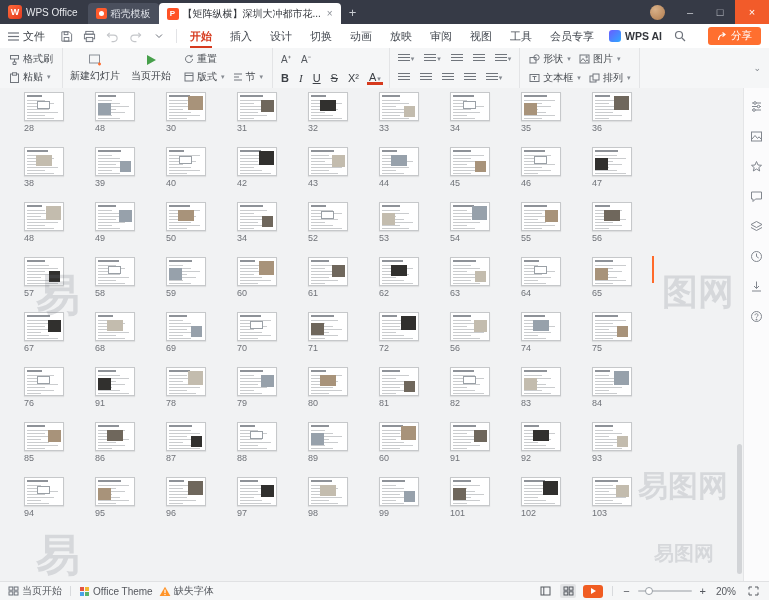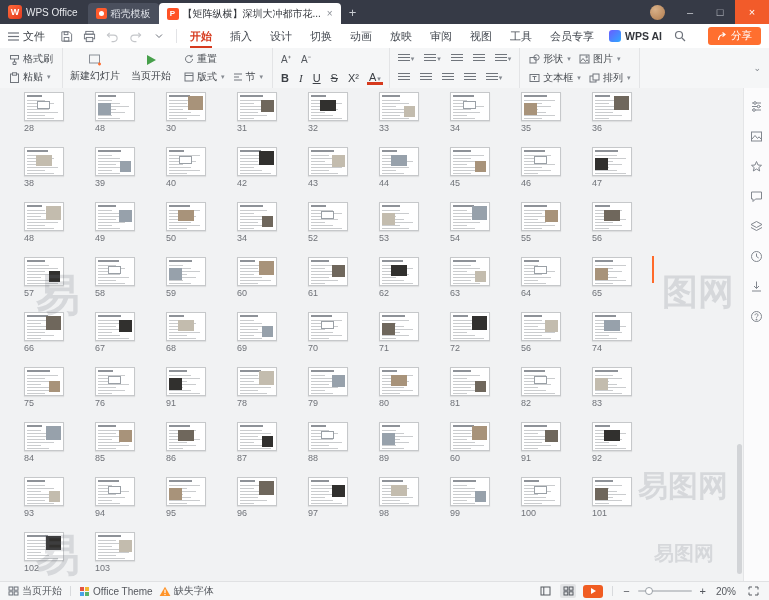--- a/index.html
+++ b/index.html
@@ -945,576 +945,544 @@
               <i class="ln" style="width: 92%;"></i>
               <i class="ln" style="width: 53%;"></i>
             </div>
             <b class="im v5" style="background: rgb(168, 147, 122);"></b>
           </div>
           <div class="num">65</div>
         </div>
         <div class="cell">
           <div class="thumb">
             <div class="tc">
-              <i class="ln t" style="width: 61%;"></i>
+              <i class="ln t" style="width: 69%;"></i>
+              <i class="ln" style="width: 66%;"></i>
+              <i class="ln" style="width: 92%;"></i>
+              <i class="ln" style="width: 53%;"></i>
+              <i class="ln" style="width: 79%;"></i>
+              <i class="ln" style="width: 40%;"></i>
+              <i class="ln" style="width: 66%;"></i>
+              <i class="ln" style="width: 92%;"></i>
+            </div>
+            <b class="im v1" style="background: rgb(49, 48, 46);"></b>
+          </div>
+          <div class="num">67</div>
+        </div>
+        <div class="cell">
+          <div class="thumb">
+            <div class="tc">
+              <i class="ln t" style="width: 45%;"></i>
+              <i class="ln" style="width: 53%;"></i>
+              <i class="ln" style="width: 79%;"></i>
+              <i class="ln" style="width: 40%;"></i>
+              <i class="ln" style="width: 66%;"></i>
+              <i class="ln" style="width: 92%;"></i>
+              <i class="ln" style="width: 53%;"></i>
+              <i class="ln" style="width: 79%;"></i>
+            </div>
+            <b class="im v2" style="background: rgb(195, 188, 174);"></b>
+          </div>
+          <div class="num">68</div>
+        </div>
+        <div class="cell">
+          <div class="thumb">
+            <div class="tc">
+              <i class="ln t" style="width: 53%;"></i>
+              <i class="ln" style="width: 40%;"></i>
+              <i class="ln" style="width: 66%;"></i>
+              <i class="ln" style="width: 92%;"></i>
+              <i class="ln" style="width: 53%;"></i>
+              <i class="ln" style="width: 79%;"></i>
+              <i class="ln" style="width: 40%;"></i>
+              <i class="ln" style="width: 66%;"></i>
+            </div>
+            <b class="im v3" style="background: rgb(151, 161, 171);"></b>
+          </div>
+          <div class="num">69</div>
+        </div>
+        <div class="cell">
+          <div class="thumb">
+            <div class="tc">
+              <i class="ln t" style="width: 61%;"></i>
+              <i class="ln" style="width: 92%;"></i>
+              <i class="ln" style="width: 53%;"></i>
+              <i class="ln" style="width: 79%;"></i>
+              <i class="ln" style="width: 40%;"></i>
+              <i class="ln" style="width: 66%;"></i>
+              <i class="ln" style="width: 92%;"></i>
+              <i class="ln" style="width: 53%;"></i>
+            </div>
+            <b class="im v4"></b>
+          </div>
+          <div class="num">70</div>
+        </div>
+        <div class="cell">
+          <div class="thumb">
+            <div class="tc">
+              <i class="ln t" style="width: 69%;"></i>
+              <i class="ln" style="width: 79%;"></i>
+              <i class="ln" style="width: 40%;"></i>
+              <i class="ln" style="width: 66%;"></i>
+              <i class="ln" style="width: 92%;"></i>
+              <i class="ln" style="width: 53%;"></i>
+              <i class="ln" style="width: 79%;"></i>
+              <i class="ln" style="width: 40%;"></i>
+            </div>
+            <b class="im v5" style="background: rgb(111, 103, 92);"></b>
+          </div>
+          <div class="num">71</div>
+        </div>
+        <div class="cell">
+          <div class="thumb">
+            <div class="tc">
+              <i class="ln t" style="width: 45%;"></i>
+              <i class="ln" style="width: 66%;"></i>
+              <i class="ln" style="width: 92%;"></i>
+              <i class="ln" style="width: 53%;"></i>
+              <i class="ln" style="width: 79%;"></i>
+              <i class="ln" style="width: 40%;"></i>
+              <i class="ln" style="width: 66%;"></i>
+              <i class="ln" style="width: 92%;"></i>
+            </div>
+            <b class="im v0" style="background: rgb(49, 48, 46);"></b>
+          </div>
+          <div class="num">72</div>
+        </div>
+        <div class="cell">
+          <div class="thumb">
+            <div class="tc">
+              <i class="ln t" style="width: 53%;"></i>
+              <i class="ln" style="width: 53%;"></i>
+              <i class="ln" style="width: 79%;"></i>
+              <i class="ln" style="width: 40%;"></i>
+              <i class="ln" style="width: 66%;"></i>
+              <i class="ln" style="width: 92%;"></i>
+              <i class="ln" style="width: 53%;"></i>
+              <i class="ln" style="width: 79%;"></i>
+            </div>
+            <b class="im v1" style="background: rgb(195, 188, 174);"></b>
+          </div>
+          <div class="num">56</div>
+        </div>
+        <div class="cell">
+          <div class="thumb">
+            <div class="tc">
+              <i class="ln t" style="width: 61%;"></i>
+              <i class="ln" style="width: 40%;"></i>
+              <i class="ln" style="width: 66%;"></i>
+              <i class="ln" style="width: 92%;"></i>
+              <i class="ln" style="width: 53%;"></i>
+              <i class="ln" style="width: 79%;"></i>
+              <i class="ln" style="width: 40%;"></i>
+              <i class="ln" style="width: 66%;"></i>
+            </div>
+            <b class="im v2" style="background: rgb(151, 161, 171);"></b>
+          </div>
+          <div class="num">74</div>
+        </div>
+        <div class="cell">
+          <div class="thumb">
+            <div class="tc">
+              <i class="ln t" style="width: 69%;"></i>
+              <i class="ln" style="width: 92%;"></i>
+              <i class="ln" style="width: 53%;"></i>
+              <i class="ln" style="width: 79%;"></i>
+              <i class="ln" style="width: 40%;"></i>
+              <i class="ln" style="width: 66%;"></i>
+              <i class="ln" style="width: 92%;"></i>
+              <i class="ln" style="width: 53%;"></i>
+            </div>
+            <b class="im v3" style="background: rgb(168, 147, 122);"></b>
+          </div>
+          <div class="num">75</div>
+        </div>
+        <div class="cell">
+          <div class="thumb">
+            <div class="tc">
+              <i class="ln t" style="width: 45%;"></i>
+              <i class="ln" style="width: 79%;"></i>
+              <i class="ln" style="width: 40%;"></i>
+              <i class="ln" style="width: 66%;"></i>
+              <i class="ln" style="width: 92%;"></i>
+              <i class="ln" style="width: 53%;"></i>
+              <i class="ln" style="width: 79%;"></i>
+              <i class="ln" style="width: 40%;"></i>
+            </div>
+            <b class="im v4"></b>
+          </div>
+          <div class="num">76</div>
+        </div>
+        <div class="cell">
+          <div class="thumb">
+            <div class="tc">
+              <i class="ln t" style="width: 53%;"></i>
+              <i class="ln" style="width: 66%;"></i>
+              <i class="ln" style="width: 92%;"></i>
+              <i class="ln" style="width: 53%;"></i>
+              <i class="ln" style="width: 79%;"></i>
+              <i class="ln" style="width: 40%;"></i>
+              <i class="ln" style="width: 66%;"></i>
+              <i class="ln" style="width: 92%;"></i>
+            </div>
+            <b class="im v5" style="background: rgb(49, 48, 46);"></b>
+          </div>
+          <div class="num">91</div>
+        </div>
+        <div class="cell">
+          <div class="thumb">
+            <div class="tc">
+              <i class="ln t" style="width: 61%;"></i>
+              <i class="ln" style="width: 53%;"></i>
+              <i class="ln" style="width: 79%;"></i>
+              <i class="ln" style="width: 40%;"></i>
+              <i class="ln" style="width: 66%;"></i>
+              <i class="ln" style="width: 92%;"></i>
+              <i class="ln" style="width: 53%;"></i>
+              <i class="ln" style="width: 79%;"></i>
+            </div>
+            <b class="im v0" style="background: rgb(195, 188, 174);"></b>
+          </div>
+          <div class="num">78</div>
+        </div>
+        <div class="cell">
+          <div class="thumb">
+            <div class="tc">
+              <i class="ln t" style="width: 69%;"></i>
+              <i class="ln" style="width: 40%;"></i>
+              <i class="ln" style="width: 66%;"></i>
+              <i class="ln" style="width: 92%;"></i>
+              <i class="ln" style="width: 53%;"></i>
+              <i class="ln" style="width: 79%;"></i>
+              <i class="ln" style="width: 40%;"></i>
+              <i class="ln" style="width: 66%;"></i>
+            </div>
+            <b class="im v1" style="background: rgb(151, 161, 171);"></b>
+          </div>
+          <div class="num">79</div>
+        </div>
+        <div class="cell">
+          <div class="thumb">
+            <div class="tc">
+              <i class="ln t" style="width: 45%;"></i>
+              <i class="ln" style="width: 92%;"></i>
+              <i class="ln" style="width: 53%;"></i>
+              <i class="ln" style="width: 79%;"></i>
+              <i class="ln" style="width: 40%;"></i>
+              <i class="ln" style="width: 66%;"></i>
+              <i class="ln" style="width: 92%;"></i>
+              <i class="ln" style="width: 53%;"></i>
+            </div>
+            <b class="im v2" style="background: rgb(168, 147, 122);"></b>
+          </div>
+          <div class="num">80</div>
+        </div>
+        <div class="cell">
+          <div class="thumb">
+            <div class="tc">
+              <i class="ln t" style="width: 53%;"></i>
+              <i class="ln" style="width: 79%;"></i>
+              <i class="ln" style="width: 40%;"></i>
+              <i class="ln" style="width: 66%;"></i>
+              <i class="ln" style="width: 92%;"></i>
+              <i class="ln" style="width: 53%;"></i>
+              <i class="ln" style="width: 79%;"></i>
+              <i class="ln" style="width: 40%;"></i>
+            </div>
+            <b class="im v3" style="background: rgb(111, 103, 92);"></b>
+          </div>
+          <div class="num">81</div>
+        </div>
+        <div class="cell">
+          <div class="thumb">
+            <div class="tc">
+              <i class="ln t" style="width: 61%;"></i>
+              <i class="ln" style="width: 66%;"></i>
+              <i class="ln" style="width: 92%;"></i>
+              <i class="ln" style="width: 53%;"></i>
+              <i class="ln" style="width: 79%;"></i>
+              <i class="ln" style="width: 40%;"></i>
+              <i class="ln" style="width: 66%;"></i>
+              <i class="ln" style="width: 92%;"></i>
+            </div>
+            <b class="im v4"></b>
+          </div>
+          <div class="num">82</div>
+        </div>
+        <div class="cell">
+          <div class="thumb">
+            <div class="tc">
+              <i class="ln t" style="width: 69%;"></i>
+              <i class="ln" style="width: 53%;"></i>
+              <i class="ln" style="width: 79%;"></i>
+              <i class="ln" style="width: 40%;"></i>
+              <i class="ln" style="width: 66%;"></i>
+              <i class="ln" style="width: 92%;"></i>
+              <i class="ln" style="width: 53%;"></i>
+              <i class="ln" style="width: 79%;"></i>
+            </div>
+            <b class="im v5" style="background: rgb(195, 188, 174);"></b>
+          </div>
+          <div class="num">83</div>
+        </div>
+        <div class="cell">
+          <div class="thumb">
+            <div class="tc">
+              <i class="ln t" style="width: 45%;"></i>
+              <i class="ln" style="width: 40%;"></i>
+              <i class="ln" style="width: 66%;"></i>
+              <i class="ln" style="width: 92%;"></i>
+              <i class="ln" style="width: 53%;"></i>
+              <i class="ln" style="width: 79%;"></i>
+              <i class="ln" style="width: 40%;"></i>
+              <i class="ln" style="width: 66%;"></i>
+            </div>
+            <b class="im v0" style="background: rgb(151, 161, 171);"></b>
+          </div>
+          <div class="num">84</div>
+        </div>
+        <div class="cell">
+          <div class="thumb">
+            <div class="tc">
+              <i class="ln t" style="width: 53%;"></i>
+              <i class="ln" style="width: 92%;"></i>
+              <i class="ln" style="width: 53%;"></i>
+              <i class="ln" style="width: 79%;"></i>
+              <i class="ln" style="width: 40%;"></i>
+              <i class="ln" style="width: 66%;"></i>
+              <i class="ln" style="width: 92%;"></i>
+              <i class="ln" style="width: 53%;"></i>
+            </div>
+            <b class="im v1" style="background: rgb(168, 147, 122);"></b>
+          </div>
+          <div class="num">85</div>
+        </div>
+        <div class="cell">
+          <div class="thumb">
+            <div class="tc">
+              <i class="ln t" style="width: 61%;"></i>
+              <i class="ln" style="width: 79%;"></i>
+              <i class="ln" style="width: 40%;"></i>
+              <i class="ln" style="width: 66%;"></i>
+              <i class="ln" style="width: 92%;"></i>
+              <i class="ln" style="width: 53%;"></i>
+              <i class="ln" style="width: 79%;"></i>
+              <i class="ln" style="width: 40%;"></i>
+            </div>
+            <b class="im v2" style="background: rgb(111, 103, 92);"></b>
+          </div>
+          <div class="num">86</div>
+        </div>
+        <div class="cell">
+          <div class="thumb">
+            <div class="tc">
+              <i class="ln t" style="width: 69%;"></i>
+              <i class="ln" style="width: 66%;"></i>
+              <i class="ln" style="width: 92%;"></i>
+              <i class="ln" style="width: 53%;"></i>
+              <i class="ln" style="width: 79%;"></i>
+              <i class="ln" style="width: 40%;"></i>
+              <i class="ln" style="width: 66%;"></i>
+              <i class="ln" style="width: 92%;"></i>
+            </div>
+            <b class="im v3" style="background: rgb(49, 48, 46);"></b>
+          </div>
+          <div class="num">87</div>
+        </div>
+        <div class="cell">
+          <div class="thumb">
+            <div class="tc">
+              <i class="ln t" style="width: 45%;"></i>
+              <i class="ln" style="width: 53%;"></i>
+              <i class="ln" style="width: 79%;"></i>
+              <i class="ln" style="width: 40%;"></i>
+              <i class="ln" style="width: 66%;"></i>
+              <i class="ln" style="width: 92%;"></i>
+              <i class="ln" style="width: 53%;"></i>
+              <i class="ln" style="width: 79%;"></i>
+            </div>
+            <b class="im v4"></b>
+          </div>
+          <div class="num">88</div>
+        </div>
+        <div class="cell">
+          <div class="thumb">
+            <div class="tc">
+              <i class="ln t" style="width: 53%;"></i>
+              <i class="ln" style="width: 40%;"></i>
+              <i class="ln" style="width: 66%;"></i>
+              <i class="ln" style="width: 92%;"></i>
+              <i class="ln" style="width: 53%;"></i>
+              <i class="ln" style="width: 79%;"></i>
+              <i class="ln" style="width: 40%;"></i>
+              <i class="ln" style="width: 66%;"></i>
+            </div>
+            <b class="im v5" style="background: rgb(151, 161, 171);"></b>
+          </div>
+          <div class="num">89</div>
+        </div>
+        <div class="cell">
+          <div class="thumb">
+            <div class="tc">
+              <i class="ln t" style="width: 61%;"></i>
+              <i class="ln" style="width: 92%;"></i>
+              <i class="ln" style="width: 53%;"></i>
+              <i class="ln" style="width: 79%;"></i>
+              <i class="ln" style="width: 40%;"></i>
+              <i class="ln" style="width: 66%;"></i>
+              <i class="ln" style="width: 92%;"></i>
+              <i class="ln" style="width: 53%;"></i>
+            </div>
+            <b class="im v0" style="background: rgb(168, 147, 122);"></b>
+          </div>
+          <div class="num">60</div>
+        </div>
+        <div class="cell">
+          <div class="thumb">
+            <div class="tc">
+              <i class="ln t" style="width: 69%;"></i>
+              <i class="ln" style="width: 79%;"></i>
+              <i class="ln" style="width: 40%;"></i>
+              <i class="ln" style="width: 66%;"></i>
+              <i class="ln" style="width: 92%;"></i>
+              <i class="ln" style="width: 53%;"></i>
+              <i class="ln" style="width: 79%;"></i>
+              <i class="ln" style="width: 40%;"></i>
+            </div>
+            <b class="im v1" style="background: rgb(111, 103, 92);"></b>
+          </div>
+          <div class="num">91</div>
+        </div>
+        <div class="cell">
+          <div class="thumb">
+            <div class="tc">
+              <i class="ln t" style="width: 45%;"></i>
+              <i class="ln" style="width: 66%;"></i>
+              <i class="ln" style="width: 92%;"></i>
+              <i class="ln" style="width: 53%;"></i>
+              <i class="ln" style="width: 79%;"></i>
+              <i class="ln" style="width: 40%;"></i>
+              <i class="ln" style="width: 66%;"></i>
+              <i class="ln" style="width: 92%;"></i>
+            </div>
+            <b class="im v2" style="background: rgb(49, 48, 46);"></b>
+          </div>
+          <div class="num">92</div>
+        </div>
+        <div class="cell">
+          <div class="thumb">
+            <div class="tc">
+              <i class="ln t" style="width: 53%;"></i>
+              <i class="ln" style="width: 53%;"></i>
+              <i class="ln" style="width: 79%;"></i>
+              <i class="ln" style="width: 40%;"></i>
+              <i class="ln" style="width: 66%;"></i>
+              <i class="ln" style="width: 92%;"></i>
+              <i class="ln" style="width: 53%;"></i>
+              <i class="ln" style="width: 79%;"></i>
+            </div>
+            <b class="im v3" style="background: rgb(195, 188, 174);"></b>
+          </div>
+          <div class="num">93</div>
+        </div>
+        <div class="cell">
+          <div class="thumb">
+            <div class="tc">
+              <i class="ln t" style="width: 61%;"></i>
+              <i class="ln" style="width: 40%;"></i>
+              <i class="ln" style="width: 66%;"></i>
+              <i class="ln" style="width: 92%;"></i>
+              <i class="ln" style="width: 53%;"></i>
+              <i class="ln" style="width: 79%;"></i>
+              <i class="ln" style="width: 40%;"></i>
+              <i class="ln" style="width: 66%;"></i>
+            </div>
+            <b class="im v4"></b>
+          </div>
+          <div class="num">94</div>
+        </div>
+        <div class="cell">
+          <div class="thumb">
+            <div class="tc">
+              <i class="ln t" style="width: 69%;"></i>
+              <i class="ln" style="width: 92%;"></i>
+              <i class="ln" style="width: 53%;"></i>
+              <i class="ln" style="width: 79%;"></i>
+              <i class="ln" style="width: 40%;"></i>
+              <i class="ln" style="width: 66%;"></i>
+              <i class="ln" style="width: 92%;"></i>
+              <i class="ln" style="width: 53%;"></i>
+            </div>
+            <b class="im v5" style="background: rgb(168, 147, 122);"></b>
+          </div>
+          <div class="num">95</div>
+        </div>
+        <div class="cell">
+          <div class="thumb">
+            <div class="tc">
+              <i class="ln t" style="width: 45%;"></i>
               <i class="ln" style="width: 79%;"></i>
               <i class="ln" style="width: 40%;"></i>
               <i class="ln" style="width: 66%;"></i>
               <i class="ln" style="width: 92%;"></i>
               <i class="ln" style="width: 53%;"></i>
               <i class="ln" style="width: 79%;"></i>
               <i class="ln" style="width: 40%;"></i>
             </div>
             <b class="im v0" style="background: rgb(111, 103, 92);"></b>
           </div>
-          <div class="num">66</div>
-        </div>
-        <div class="cell">
-          <div class="thumb">
-            <div class="tc">
-              <i class="ln t" style="width: 69%;"></i>
+          <div class="num">96</div>
+        </div>
+        <div class="cell">
+          <div class="thumb">
+            <div class="tc">
+              <i class="ln t" style="width: 53%;"></i>
               <i class="ln" style="width: 66%;"></i>
               <i class="ln" style="width: 92%;"></i>
               <i class="ln" style="width: 53%;"></i>
               <i class="ln" style="width: 79%;"></i>
               <i class="ln" style="width: 40%;"></i>
               <i class="ln" style="width: 66%;"></i>
               <i class="ln" style="width: 92%;"></i>
             </div>
             <b class="im v1" style="background: rgb(49, 48, 46);"></b>
           </div>
-          <div class="num">67</div>
-        </div>
-        <div class="cell">
-          <div class="thumb">
-            <div class="tc">
-              <i class="ln t" style="width: 45%;"></i>
+          <div class="num">97</div>
+        </div>
+        <div class="cell">
+          <div class="thumb">
+            <div class="tc">
+              <i class="ln t" style="width: 61%;"></i>
               <i class="ln" style="width: 53%;"></i>
               <i class="ln" style="width: 79%;"></i>
               <i class="ln" style="width: 40%;"></i>
               <i class="ln" style="width: 66%;"></i>
               <i class="ln" style="width: 92%;"></i>
               <i class="ln" style="width: 53%;"></i>
               <i class="ln" style="width: 79%;"></i>
             </div>
             <b class="im v2" style="background: rgb(195, 188, 174);"></b>
           </div>
-          <div class="num">68</div>
-        </div>
-        <div class="cell">
-          <div class="thumb">
-            <div class="tc">
-              <i class="ln t" style="width: 53%;"></i>
+          <div class="num">98</div>
+        </div>
+        <div class="cell">
+          <div class="thumb">
+            <div class="tc">
+              <i class="ln t" style="width: 69%;"></i>
               <i class="ln" style="width: 40%;"></i>
               <i class="ln" style="width: 66%;"></i>
               <i class="ln" style="width: 92%;"></i>
               <i class="ln" style="width: 53%;"></i>
               <i class="ln" style="width: 79%;"></i>
               <i class="ln" style="width: 40%;"></i>
               <i class="ln" style="width: 66%;"></i>
             </div>
             <b class="im v3" style="background: rgb(151, 161, 171);"></b>
           </div>
-          <div class="num">69</div>
-        </div>
-        <div class="cell">
-          <div class="thumb">
-            <div class="tc">
-              <i class="ln t" style="width: 61%;"></i>
-              <i class="ln" style="width: 92%;"></i>
-              <i class="ln" style="width: 53%;"></i>
-              <i class="ln" style="width: 79%;"></i>
-              <i class="ln" style="width: 40%;"></i>
-              <i class="ln" style="width: 66%;"></i>
-              <i class="ln" style="width: 92%;"></i>
-              <i class="ln" style="width: 53%;"></i>
-            </div>
-            <b class="im v4"></b>
-          </div>
-          <div class="num">70</div>
-        </div>
-        <div class="cell">
-          <div class="thumb">
-            <div class="tc">
-              <i class="ln t" style="width: 69%;"></i>
-              <i class="ln" style="width: 79%;"></i>
-              <i class="ln" style="width: 40%;"></i>
-              <i class="ln" style="width: 66%;"></i>
-              <i class="ln" style="width: 92%;"></i>
-              <i class="ln" style="width: 53%;"></i>
-              <i class="ln" style="width: 79%;"></i>
-              <i class="ln" style="width: 40%;"></i>
-            </div>
-            <b class="im v5" style="background: rgb(111, 103, 92);"></b>
-          </div>
-          <div class="num">71</div>
-        </div>
-        <div class="cell">
-          <div class="thumb">
-            <div class="tc">
-              <i class="ln t" style="width: 45%;"></i>
-              <i class="ln" style="width: 66%;"></i>
-              <i class="ln" style="width: 92%;"></i>
-              <i class="ln" style="width: 53%;"></i>
-              <i class="ln" style="width: 79%;"></i>
-              <i class="ln" style="width: 40%;"></i>
-              <i class="ln" style="width: 66%;"></i>
-              <i class="ln" style="width: 92%;"></i>
-            </div>
-            <b class="im v0" style="background: rgb(49, 48, 46);"></b>
-          </div>
-          <div class="num">72</div>
-        </div>
-        <div class="cell">
-          <div class="thumb">
-            <div class="tc">
-              <i class="ln t" style="width: 53%;"></i>
-              <i class="ln" style="width: 53%;"></i>
-              <i class="ln" style="width: 79%;"></i>
-              <i class="ln" style="width: 40%;"></i>
-              <i class="ln" style="width: 66%;"></i>
-              <i class="ln" style="width: 92%;"></i>
-              <i class="ln" style="width: 53%;"></i>
-              <i class="ln" style="width: 79%;"></i>
-            </div>
-            <b class="im v1" style="background: rgb(195, 188, 174);"></b>
-          </div>
-          <div class="num">56</div>
-        </div>
-        <div class="cell">
-          <div class="thumb">
-            <div class="tc">
-              <i class="ln t" style="width: 61%;"></i>
-              <i class="ln" style="width: 40%;"></i>
-              <i class="ln" style="width: 66%;"></i>
-              <i class="ln" style="width: 92%;"></i>
-              <i class="ln" style="width: 53%;"></i>
-              <i class="ln" style="width: 79%;"></i>
-              <i class="ln" style="width: 40%;"></i>
-              <i class="ln" style="width: 66%;"></i>
-            </div>
-            <b class="im v2" style="background: rgb(151, 161, 171);"></b>
-          </div>
-          <div class="num">74</div>
-        </div>
-        <div class="cell">
-          <div class="thumb">
-            <div class="tc">
-              <i class="ln t" style="width: 69%;"></i>
-              <i class="ln" style="width: 92%;"></i>
-              <i class="ln" style="width: 53%;"></i>
-              <i class="ln" style="width: 79%;"></i>
-              <i class="ln" style="width: 40%;"></i>
-              <i class="ln" style="width: 66%;"></i>
-              <i class="ln" style="width: 92%;"></i>
-              <i class="ln" style="width: 53%;"></i>
-            </div>
-            <b class="im v3" style="background: rgb(168, 147, 122);"></b>
-          </div>
-          <div class="num">75</div>
-        </div>
-        <div class="cell">
-          <div class="thumb">
-            <div class="tc">
-              <i class="ln t" style="width: 45%;"></i>
-              <i class="ln" style="width: 79%;"></i>
-              <i class="ln" style="width: 40%;"></i>
-              <i class="ln" style="width: 66%;"></i>
-              <i class="ln" style="width: 92%;"></i>
-              <i class="ln" style="width: 53%;"></i>
-              <i class="ln" style="width: 79%;"></i>
-              <i class="ln" style="width: 40%;"></i>
-            </div>
-            <b class="im v4"></b>
-          </div>
-          <div class="num">76</div>
-        </div>
-        <div class="cell">
-          <div class="thumb">
-            <div class="tc">
-              <i class="ln t" style="width: 53%;"></i>
-              <i class="ln" style="width: 66%;"></i>
-              <i class="ln" style="width: 92%;"></i>
-              <i class="ln" style="width: 53%;"></i>
-              <i class="ln" style="width: 79%;"></i>
-              <i class="ln" style="width: 40%;"></i>
-              <i class="ln" style="width: 66%;"></i>
-              <i class="ln" style="width: 92%;"></i>
-            </div>
-            <b class="im v5" style="background: rgb(49, 48, 46);"></b>
-          </div>
-          <div class="num">91</div>
-        </div>
-        <div class="cell">
-          <div class="thumb">
-            <div class="tc">
-              <i class="ln t" style="width: 61%;"></i>
-              <i class="ln" style="width: 53%;"></i>
-              <i class="ln" style="width: 79%;"></i>
-              <i class="ln" style="width: 40%;"></i>
-              <i class="ln" style="width: 66%;"></i>
-              <i class="ln" style="width: 92%;"></i>
-              <i class="ln" style="width: 53%;"></i>
-              <i class="ln" style="width: 79%;"></i>
-            </div>
-            <b class="im v0" style="background: rgb(195, 188, 174);"></b>
-          </div>
-          <div class="num">78</div>
-        </div>
-        <div class="cell">
-          <div class="thumb">
-            <div class="tc">
-              <i class="ln t" style="width: 69%;"></i>
-              <i class="ln" style="width: 40%;"></i>
-              <i class="ln" style="width: 66%;"></i>
-              <i class="ln" style="width: 92%;"></i>
-              <i class="ln" style="width: 53%;"></i>
-              <i class="ln" style="width: 79%;"></i>
-              <i class="ln" style="width: 40%;"></i>
-              <i class="ln" style="width: 66%;"></i>
-            </div>
-            <b class="im v1" style="background: rgb(151, 161, 171);"></b>
-          </div>
-          <div class="num">79</div>
-        </div>
-        <div class="cell">
-          <div class="thumb">
-            <div class="tc">
-              <i class="ln t" style="width: 45%;"></i>
-              <i class="ln" style="width: 92%;"></i>
-              <i class="ln" style="width: 53%;"></i>
-              <i class="ln" style="width: 79%;"></i>
-              <i class="ln" style="width: 40%;"></i>
-              <i class="ln" style="width: 66%;"></i>
-              <i class="ln" style="width: 92%;"></i>
-              <i class="ln" style="width: 53%;"></i>
-            </div>
-            <b class="im v2" style="background: rgb(168, 147, 122);"></b>
-          </div>
-          <div class="num">80</div>
-        </div>
-        <div class="cell">
-          <div class="thumb">
-            <div class="tc">
-              <i class="ln t" style="width: 53%;"></i>
-              <i class="ln" style="width: 79%;"></i>
-              <i class="ln" style="width: 40%;"></i>
-              <i class="ln" style="width: 66%;"></i>
-              <i class="ln" style="width: 92%;"></i>
-              <i class="ln" style="width: 53%;"></i>
-              <i class="ln" style="width: 79%;"></i>
-              <i class="ln" style="width: 40%;"></i>
-            </div>
-            <b class="im v3" style="background: rgb(111, 103, 92);"></b>
-          </div>
-          <div class="num">81</div>
-        </div>
-        <div class="cell">
-          <div class="thumb">
-            <div class="tc">
-              <i class="ln t" style="width: 61%;"></i>
-              <i class="ln" style="width: 66%;"></i>
-              <i class="ln" style="width: 92%;"></i>
-              <i class="ln" style="width: 53%;"></i>
-              <i class="ln" style="width: 79%;"></i>
-              <i class="ln" style="width: 40%;"></i>
-              <i class="ln" style="width: 66%;"></i>
-              <i class="ln" style="width: 92%;"></i>
-            </div>
-            <b class="im v4"></b>
-          </div>
-          <div class="num">82</div>
-        </div>
-        <div class="cell">
-          <div class="thumb">
-            <div class="tc">
-              <i class="ln t" style="width: 69%;"></i>
-              <i class="ln" style="width: 53%;"></i>
-              <i class="ln" style="width: 79%;"></i>
-              <i class="ln" style="width: 40%;"></i>
-              <i class="ln" style="width: 66%;"></i>
-              <i class="ln" style="width: 92%;"></i>
-              <i class="ln" style="width: 53%;"></i>
-              <i class="ln" style="width: 79%;"></i>
-            </div>
-            <b class="im v5" style="background: rgb(195, 188, 174);"></b>
-          </div>
-          <div class="num">83</div>
-        </div>
-        <div class="cell">
-          <div class="thumb">
-            <div class="tc">
-              <i class="ln t" style="width: 45%;"></i>
-              <i class="ln" style="width: 40%;"></i>
-              <i class="ln" style="width: 66%;"></i>
-              <i class="ln" style="width: 92%;"></i>
-              <i class="ln" style="width: 53%;"></i>
-              <i class="ln" style="width: 79%;"></i>
-              <i class="ln" style="width: 40%;"></i>
-              <i class="ln" style="width: 66%;"></i>
-            </div>
-            <b class="im v0" style="background: rgb(151, 161, 171);"></b>
-          </div>
-          <div class="num">84</div>
-        </div>
-        <div class="cell">
-          <div class="thumb">
-            <div class="tc">
-              <i class="ln t" style="width: 53%;"></i>
-              <i class="ln" style="width: 92%;"></i>
-              <i class="ln" style="width: 53%;"></i>
-              <i class="ln" style="width: 79%;"></i>
-              <i class="ln" style="width: 40%;"></i>
-              <i class="ln" style="width: 66%;"></i>
-              <i class="ln" style="width: 92%;"></i>
-              <i class="ln" style="width: 53%;"></i>
-            </div>
-            <b class="im v1" style="background: rgb(168, 147, 122);"></b>
-          </div>
-          <div class="num">85</div>
-        </div>
-        <div class="cell">
-          <div class="thumb">
-            <div class="tc">
-              <i class="ln t" style="width: 61%;"></i>
-              <i class="ln" style="width: 79%;"></i>
-              <i class="ln" style="width: 40%;"></i>
-              <i class="ln" style="width: 66%;"></i>
-              <i class="ln" style="width: 92%;"></i>
-              <i class="ln" style="width: 53%;"></i>
-              <i class="ln" style="width: 79%;"></i>
-              <i class="ln" style="width: 40%;"></i>
-            </div>
-            <b class="im v2" style="background: rgb(111, 103, 92);"></b>
-          </div>
-          <div class="num">86</div>
-        </div>
-        <div class="cell">
-          <div class="thumb">
-            <div class="tc">
-              <i class="ln t" style="width: 69%;"></i>
-              <i class="ln" style="width: 66%;"></i>
-              <i class="ln" style="width: 92%;"></i>
-              <i class="ln" style="width: 53%;"></i>
-              <i class="ln" style="width: 79%;"></i>
-              <i class="ln" style="width: 40%;"></i>
-              <i class="ln" style="width: 66%;"></i>
-              <i class="ln" style="width: 92%;"></i>
-            </div>
-            <b class="im v3" style="background: rgb(49, 48, 46);"></b>
-          </div>
-          <div class="num">87</div>
-        </div>
-        <div class="cell">
-          <div class="thumb">
-            <div class="tc">
-              <i class="ln t" style="width: 45%;"></i>
-              <i class="ln" style="width: 53%;"></i>
-              <i class="ln" style="width: 79%;"></i>
-              <i class="ln" style="width: 40%;"></i>
-              <i class="ln" style="width: 66%;"></i>
-              <i class="ln" style="width: 92%;"></i>
-              <i class="ln" style="width: 53%;"></i>
-              <i class="ln" style="width: 79%;"></i>
-            </div>
-            <b class="im v4"></b>
-          </div>
-          <div class="num">88</div>
-        </div>
-        <div class="cell">
-          <div class="thumb">
-            <div class="tc">
-              <i class="ln t" style="width: 53%;"></i>
-              <i class="ln" style="width: 40%;"></i>
-              <i class="ln" style="width: 66%;"></i>
-              <i class="ln" style="width: 92%;"></i>
-              <i class="ln" style="width: 53%;"></i>
-              <i class="ln" style="width: 79%;"></i>
-              <i class="ln" style="width: 40%;"></i>
-              <i class="ln" style="width: 66%;"></i>
-            </div>
-            <b class="im v5" style="background: rgb(151, 161, 171);"></b>
-          </div>
-          <div class="num">89</div>
-        </div>
-        <div class="cell">
-          <div class="thumb">
-            <div class="tc">
-              <i class="ln t" style="width: 61%;"></i>
-              <i class="ln" style="width: 92%;"></i>
-              <i class="ln" style="width: 53%;"></i>
-              <i class="ln" style="width: 79%;"></i>
-              <i class="ln" style="width: 40%;"></i>
-              <i class="ln" style="width: 66%;"></i>
-              <i class="ln" style="width: 92%;"></i>
-              <i class="ln" style="width: 53%;"></i>
-            </div>
-            <b class="im v0" style="background: rgb(168, 147, 122);"></b>
-          </div>
-          <div class="num">60</div>
-        </div>
-        <div class="cell">
-          <div class="thumb">
-            <div class="tc">
-              <i class="ln t" style="width: 69%;"></i>
-              <i class="ln" style="width: 79%;"></i>
-              <i class="ln" style="width: 40%;"></i>
-              <i class="ln" style="width: 66%;"></i>
-              <i class="ln" style="width: 92%;"></i>
-              <i class="ln" style="width: 53%;"></i>
-              <i class="ln" style="width: 79%;"></i>
-              <i class="ln" style="width: 40%;"></i>
-            </div>
-            <b class="im v1" style="background: rgb(111, 103, 92);"></b>
-          </div>
-          <div class="num">91</div>
-        </div>
-        <div class="cell">
-          <div class="thumb">
-            <div class="tc">
-              <i class="ln t" style="width: 45%;"></i>
-              <i class="ln" style="width: 66%;"></i>
-              <i class="ln" style="width: 92%;"></i>
-              <i class="ln" style="width: 53%;"></i>
-              <i class="ln" style="width: 79%;"></i>
-              <i class="ln" style="width: 40%;"></i>
-              <i class="ln" style="width: 66%;"></i>
-              <i class="ln" style="width: 92%;"></i>
-            </div>
-            <b class="im v2" style="background: rgb(49, 48, 46);"></b>
-          </div>
-          <div class="num">92</div>
-        </div>
-        <div class="cell">
-          <div class="thumb">
-            <div class="tc">
-              <i class="ln t" style="width: 53%;"></i>
-              <i class="ln" style="width: 53%;"></i>
-              <i class="ln" style="width: 79%;"></i>
-              <i class="ln" style="width: 40%;"></i>
-              <i class="ln" style="width: 66%;"></i>
-              <i class="ln" style="width: 92%;"></i>
-              <i class="ln" style="width: 53%;"></i>
-              <i class="ln" style="width: 79%;"></i>
-            </div>
-            <b class="im v3" style="background: rgb(195, 188, 174);"></b>
-          </div>
-          <div class="num">93</div>
-        </div>
-        <div class="cell">
-          <div class="thumb">
-            <div class="tc">
-              <i class="ln t" style="width: 61%;"></i>
-              <i class="ln" style="width: 40%;"></i>
-              <i class="ln" style="width: 66%;"></i>
-              <i class="ln" style="width: 92%;"></i>
-              <i class="ln" style="width: 53%;"></i>
-              <i class="ln" style="width: 79%;"></i>
-              <i class="ln" style="width: 40%;"></i>
-              <i class="ln" style="width: 66%;"></i>
-            </div>
-            <b class="im v4"></b>
-          </div>
-          <div class="num">94</div>
-        </div>
-        <div class="cell">
-          <div class="thumb">
-            <div class="tc">
-              <i class="ln t" style="width: 69%;"></i>
-              <i class="ln" style="width: 92%;"></i>
-              <i class="ln" style="width: 53%;"></i>
-              <i class="ln" style="width: 79%;"></i>
-              <i class="ln" style="width: 40%;"></i>
-              <i class="ln" style="width: 66%;"></i>
-              <i class="ln" style="width: 92%;"></i>
-              <i class="ln" style="width: 53%;"></i>
-            </div>
-            <b class="im v5" style="background: rgb(168, 147, 122);"></b>
-          </div>
-          <div class="num">95</div>
-        </div>
-        <div class="cell">
-          <div class="thumb">
-            <div class="tc">
-              <i class="ln t" style="width: 45%;"></i>
-              <i class="ln" style="width: 79%;"></i>
-              <i class="ln" style="width: 40%;"></i>
-              <i class="ln" style="width: 66%;"></i>
-              <i class="ln" style="width: 92%;"></i>
-              <i class="ln" style="width: 53%;"></i>
-              <i class="ln" style="width: 79%;"></i>
-              <i class="ln" style="width: 40%;"></i>
-            </div>
-            <b class="im v0" style="background: rgb(111, 103, 92);"></b>
-          </div>
-          <div class="num">96</div>
-        </div>
-        <div class="cell">
-          <div class="thumb">
-            <div class="tc">
-              <i class="ln t" style="width: 53%;"></i>
-              <i class="ln" style="width: 66%;"></i>
-              <i class="ln" style="width: 92%;"></i>
-              <i class="ln" style="width: 53%;"></i>
-              <i class="ln" style="width: 79%;"></i>
-              <i class="ln" style="width: 40%;"></i>
-              <i class="ln" style="width: 66%;"></i>
-              <i class="ln" style="width: 92%;"></i>
-            </div>
-            <b class="im v1" style="background: rgb(49, 48, 46);"></b>
-          </div>
-          <div class="num">97</div>
-        </div>
-        <div class="cell">
-          <div class="thumb">
-            <div class="tc">
-              <i class="ln t" style="width: 61%;"></i>
-              <i class="ln" style="width: 53%;"></i>
-              <i class="ln" style="width: 79%;"></i>
-              <i class="ln" style="width: 40%;"></i>
-              <i class="ln" style="width: 66%;"></i>
-              <i class="ln" style="width: 92%;"></i>
-              <i class="ln" style="width: 53%;"></i>
-              <i class="ln" style="width: 79%;"></i>
-            </div>
-            <b class="im v2" style="background: rgb(195, 188, 174);"></b>
-          </div>
-          <div class="num">98</div>
-        </div>
-        <div class="cell">
-          <div class="thumb">
-            <div class="tc">
-              <i class="ln t" style="width: 69%;"></i>
-              <i class="ln" style="width: 40%;"></i>
-              <i class="ln" style="width: 66%;"></i>
-              <i class="ln" style="width: 92%;"></i>
-              <i class="ln" style="width: 53%;"></i>
-              <i class="ln" style="width: 79%;"></i>
-              <i class="ln" style="width: 40%;"></i>
-              <i class="ln" style="width: 66%;"></i>
-            </div>
-            <b class="im v3" style="background: rgb(151, 161, 171);"></b>
-          </div>
           <div class="num">99</div>
-        </div>
-        <div class="cell">
-          <div class="thumb">
-            <div class="tc">
-              <i class="ln t" style="width: 45%;"></i>
-              <i class="ln" style="width: 92%;"></i>
-              <i class="ln" style="width: 53%;"></i>
-              <i class="ln" style="width: 79%;"></i>
-              <i class="ln" style="width: 40%;"></i>
-              <i class="ln" style="width: 66%;"></i>
-              <i class="ln" style="width: 92%;"></i>
-              <i class="ln" style="width: 53%;"></i>
-            </div>
-            <b class="im v4"></b>
-          </div>
-          <div class="num">100</div>
         </div>
         <div class="cell">
           <div class="thumb">
             <div class="tc">
               <i class="ln t" style="width: 53%;"></i>
               <i class="ln" style="width: 79%;"></i>
               <i class="ln" style="width: 40%;"></i>
               <i class="ln" style="width: 66%;"></i>
               <i class="ln" style="width: 92%;"></i>
               <i class="ln" style="width: 53%;"></i>

